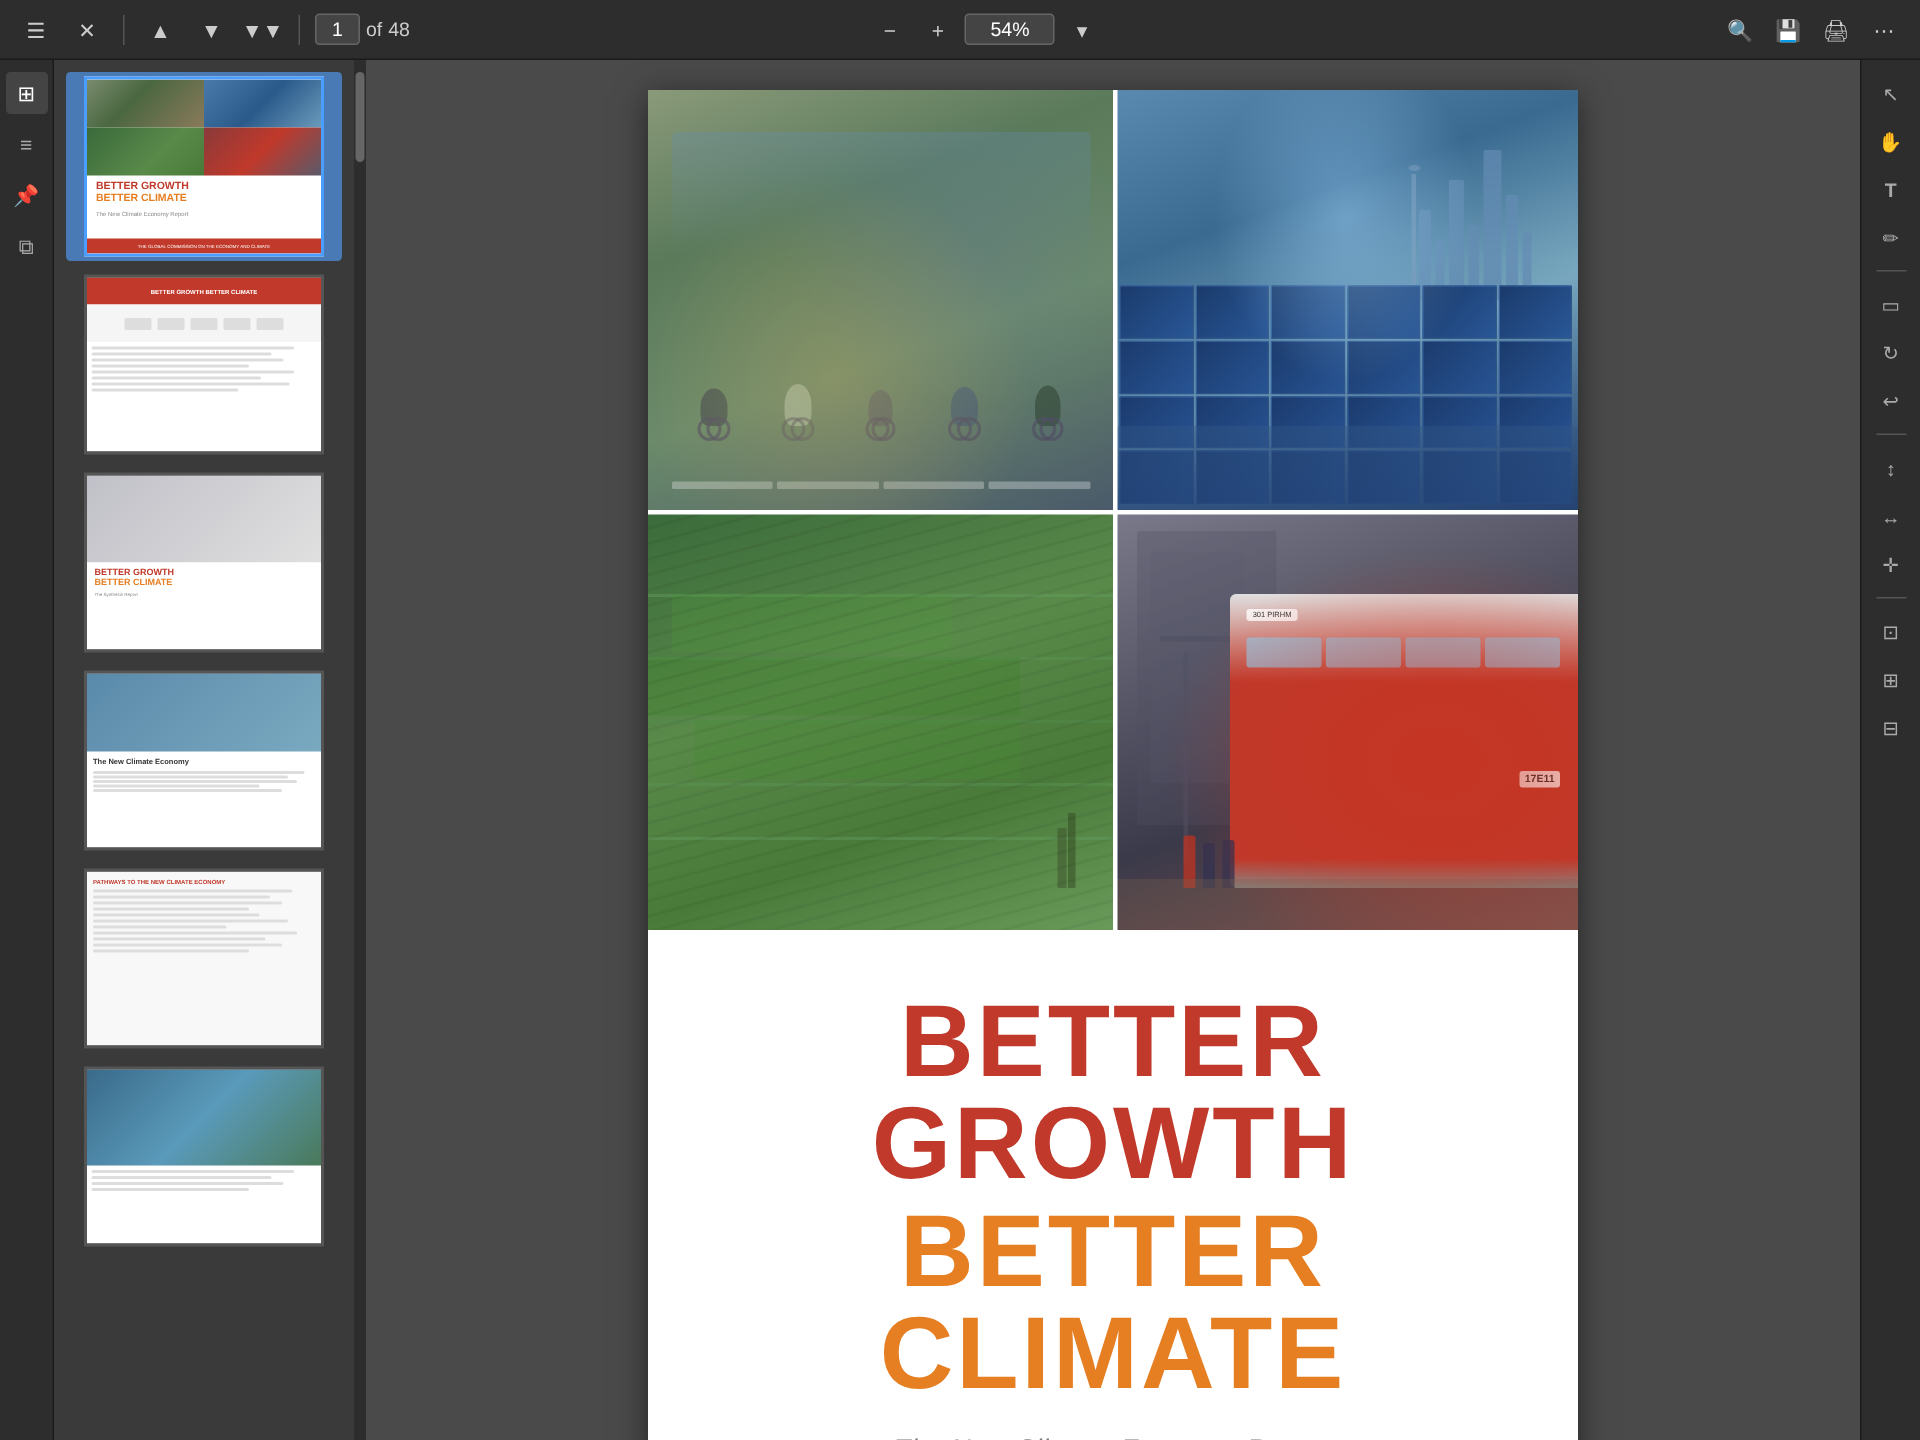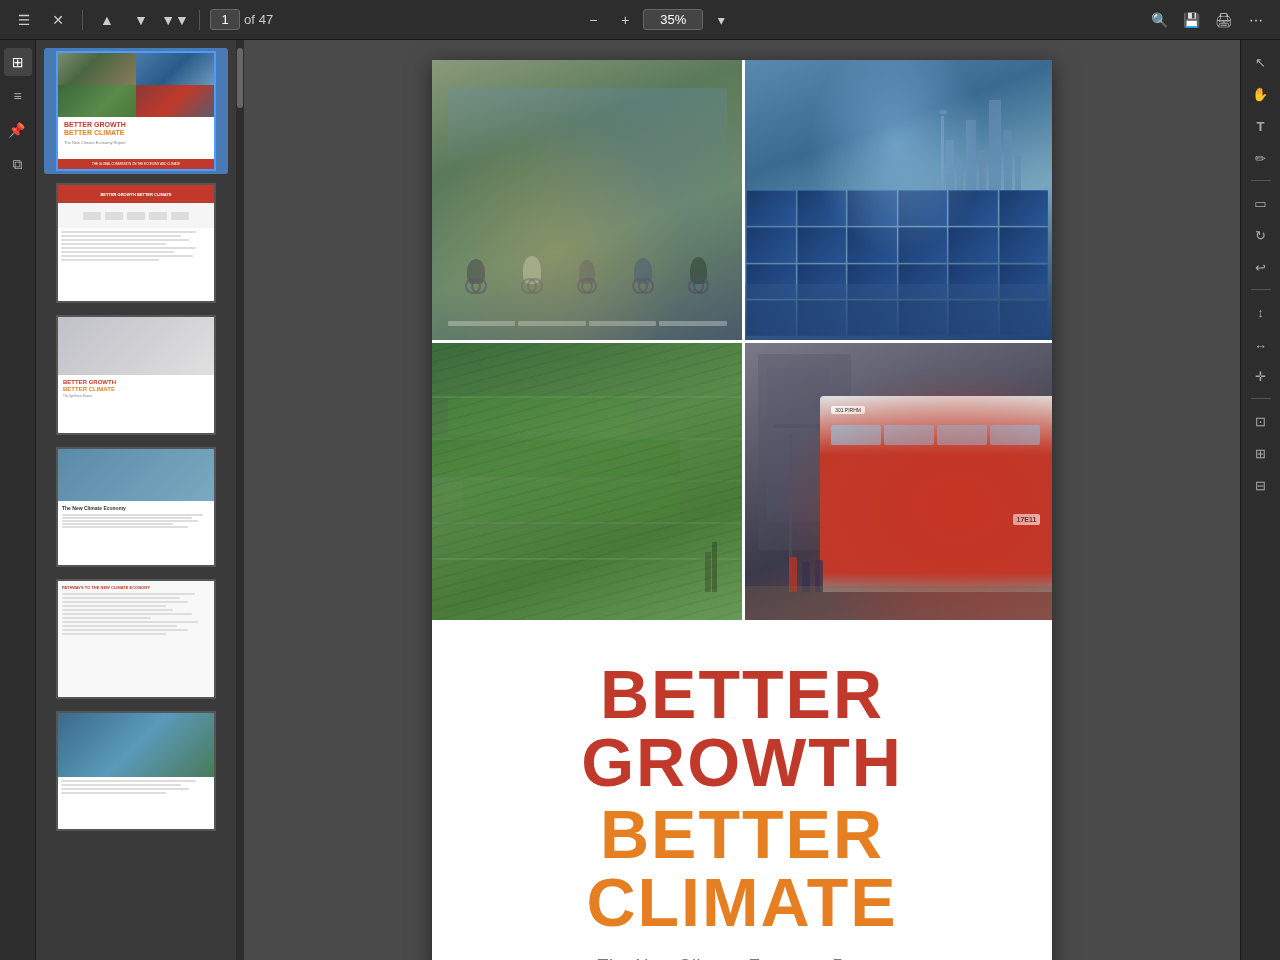--- a/index.html
+++ b/index.html
@@ -495,31 +495,31 @@
   </div>
   <div class="toolbar-btn">
     <span>▼▼</span>
   </div>
 
   <div class="toolbar-separator"></div>
 
   <div class="toolbar-page-info">
     <span class="toolbar-page-num">1</span>
     <span>of</span>
-    <span>47</span>
+    <span>48</span>
   </div>
 
   <div style="display:flex; align-items:center; gap:4px; margin-left: 300px;">
     <div class="toolbar-btn">
       <span>−</span>
     </div>
     <div class="toolbar-btn">
       <span>+</span>
     </div>
-    <div class="toolbar-zoom-val">35%</div>
+    <div class="toolbar-zoom-val">54%</div>
     <div class="toolbar-btn">
       <span>▾</span>
     </div>
   </div>
 
   <div class="toolbar-right">
     <div class="toolbar-btn">
       <span>🔍</span>
     </div>
     <div class="toolbar-btn">

